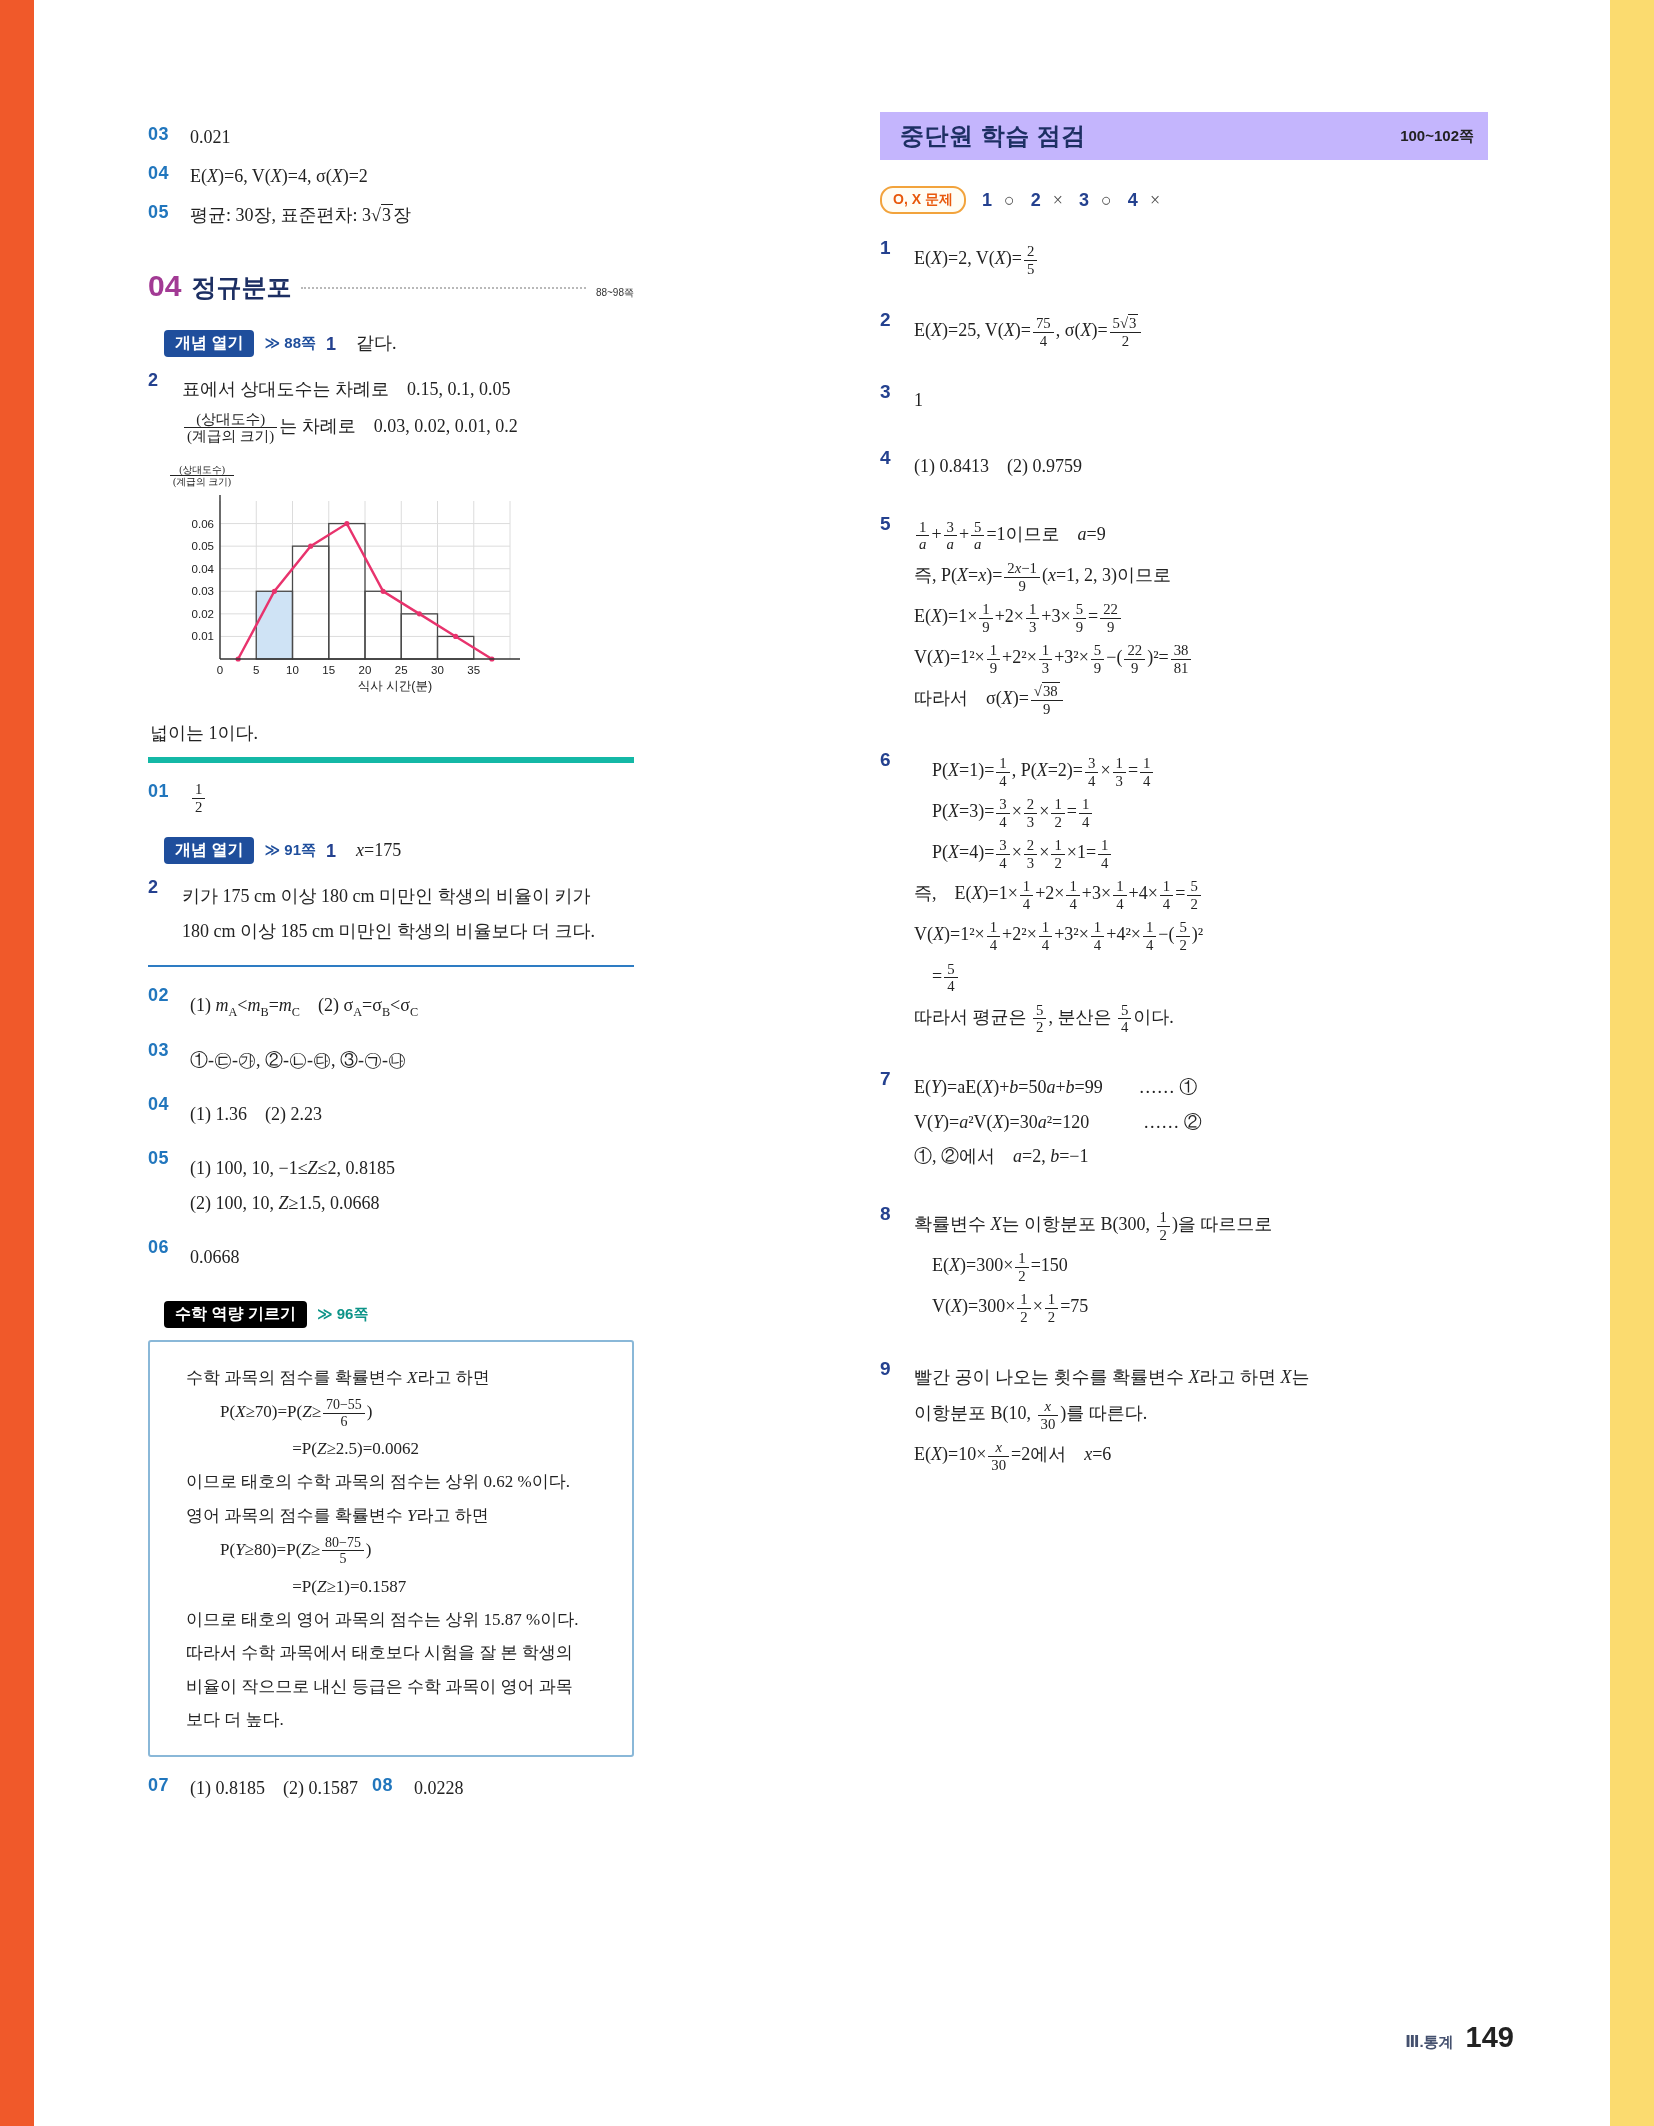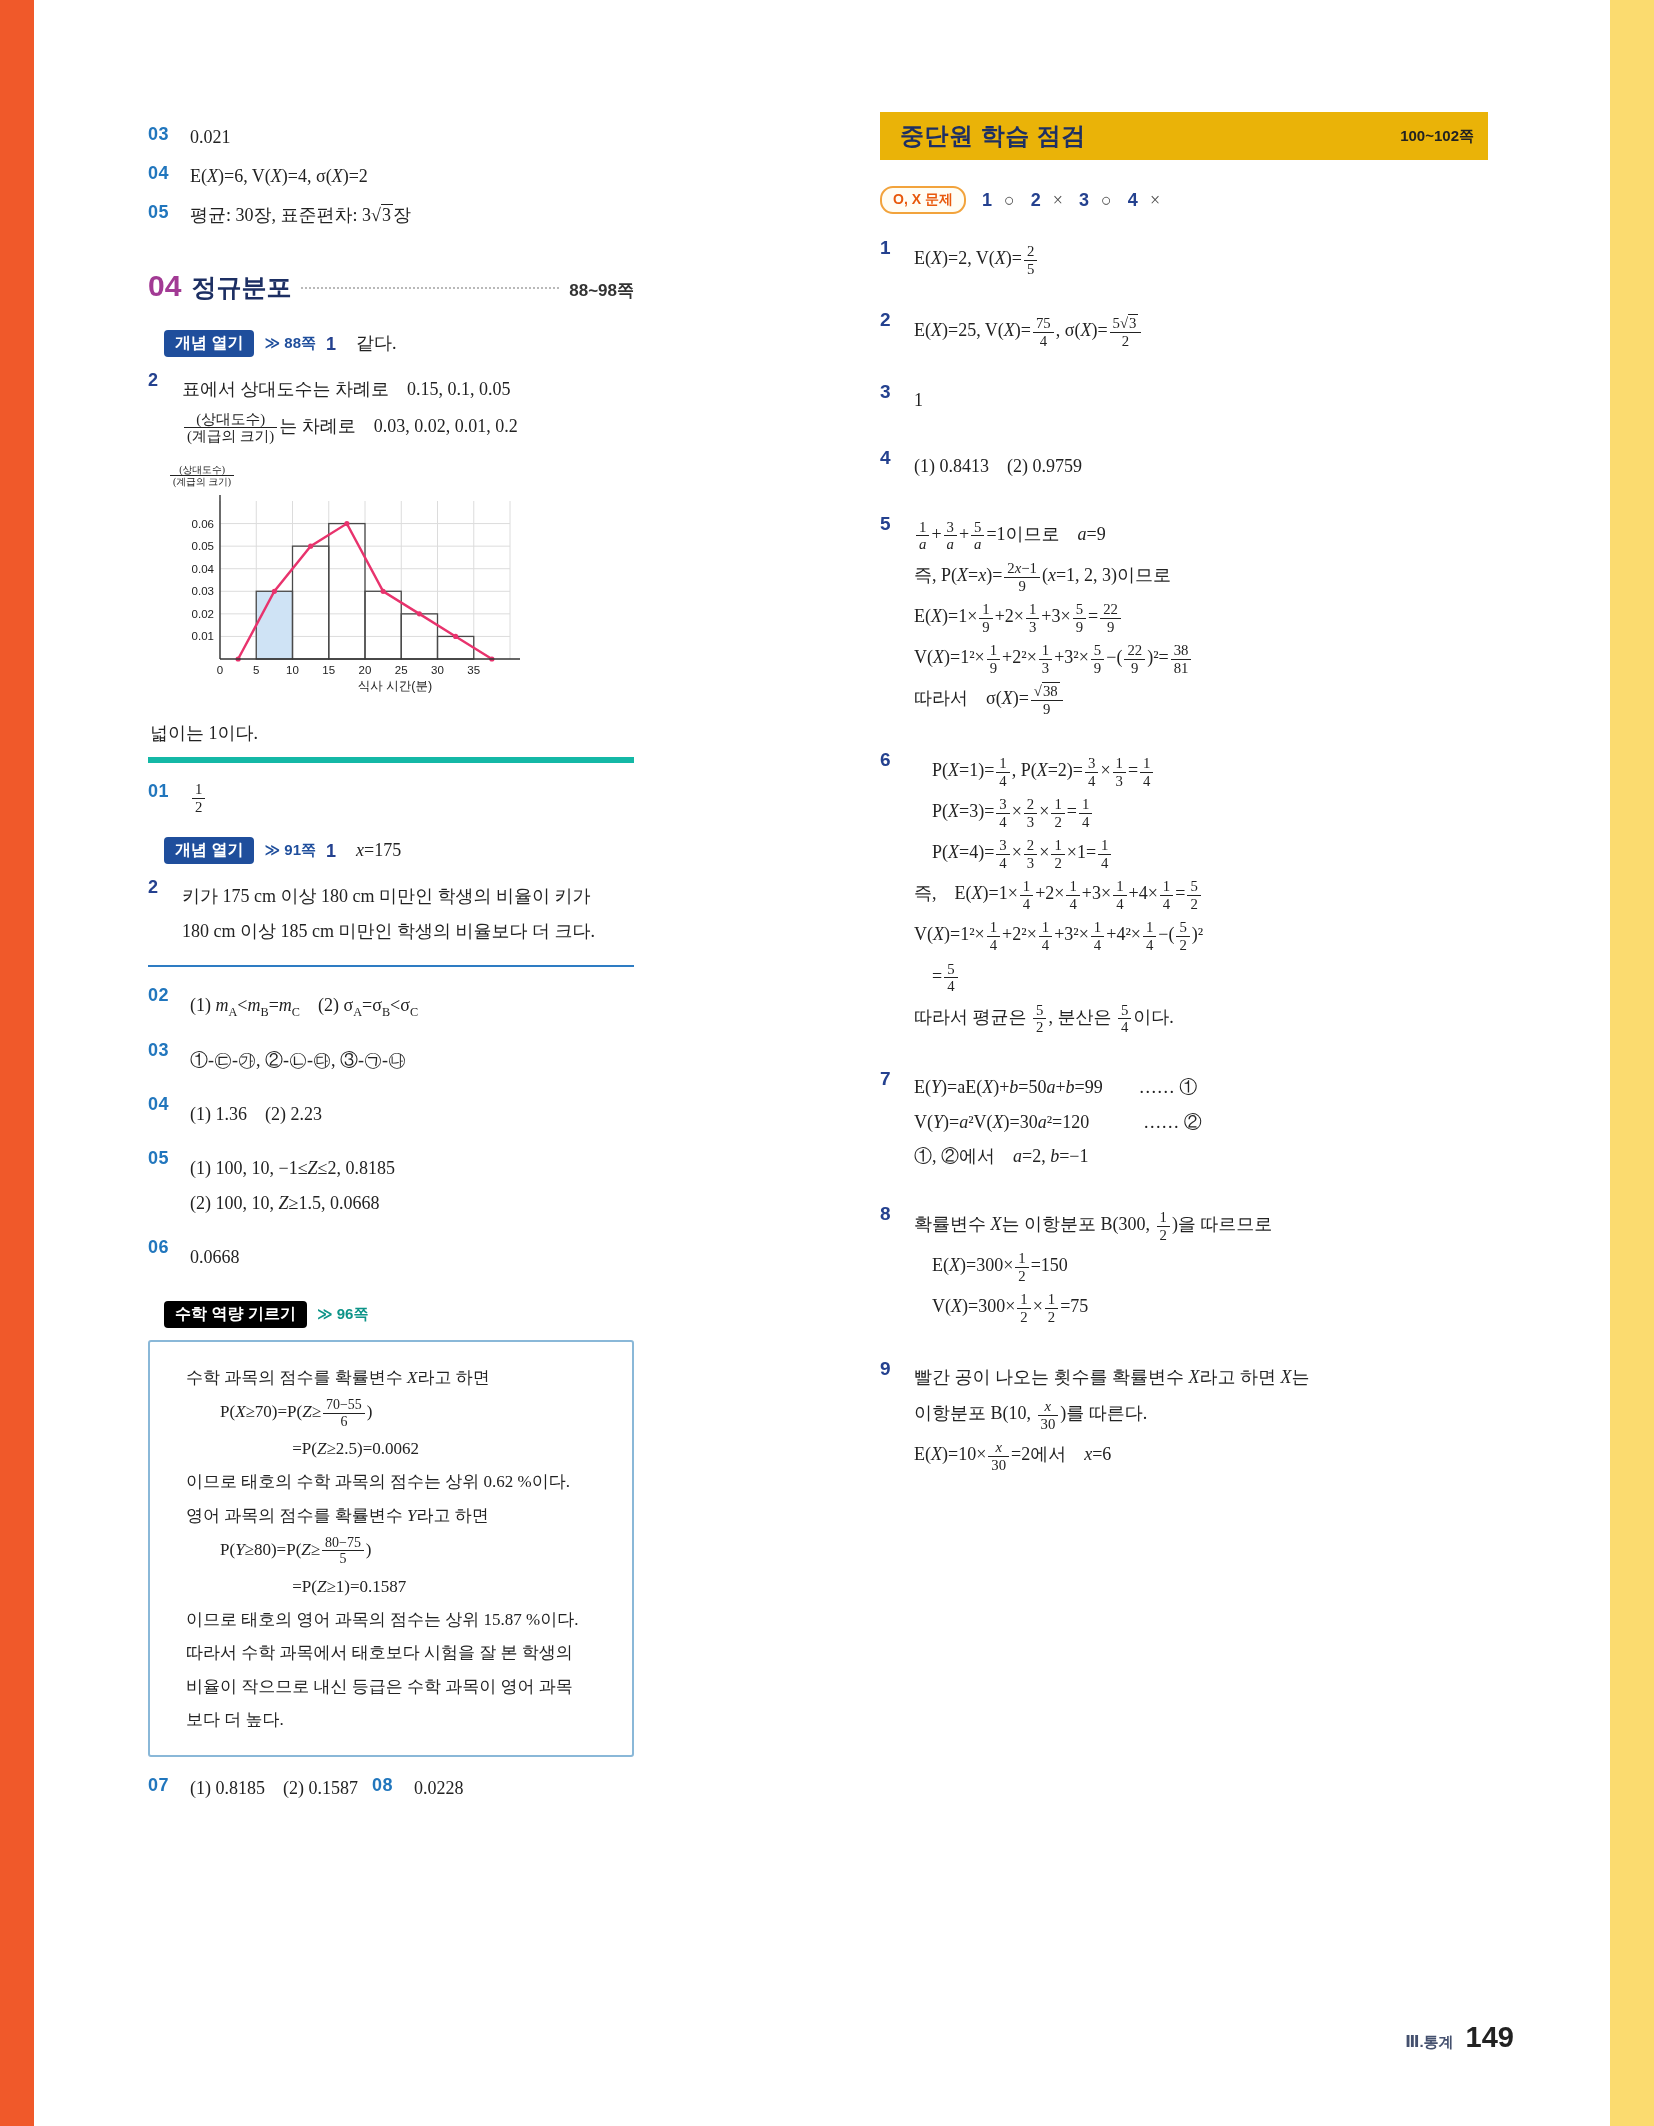--- a/index.html
+++ b/index.html
@@ -18,21 +18,21 @@
   
   .ans-row{display:flex;gap:14px;align-items:flex-start;margin:12px 0;font-size:18px}
   .num-blue{color:#2176bd;font-weight:bold;min-width:28px;letter-spacing:.5px}
   .ans-body{font-family:"Liberation Serif","DejaVu Serif",serif;line-height:1.5}
 
   
   .sec-header{display:flex;align-items:baseline;gap:10px;margin:40px 0 26px}
   .sec-num{color:#a23a94;font-size:30px;font-weight:bold}
   .sec-title{color:#1d2f63;font-size:25px;font-weight:bold}
   .sec-leader{flex:1;border-bottom:2px dotted #b9b9b9;transform:translateY(-7px)}
-  .sec-pages{font-size:17px;color:#333;font-weight:bold}
+  .sec-pages{font-size:10px;color:#333;font-weight:normal}
 
   
   .badge-row{display:flex;align-items:center;gap:10px;margin:22px 16px 12px;font-size:18px}
   .badge{padding:3px 11px;border-radius:4px;color:#fff;font-weight:bold;font-size:16px;white-space:nowrap}
   .badge-blue{background:#1f4e9c}
   .badge-teal{background:#000000}
   .badge-ref{font-weight:bold;font-size:15px;white-space:nowrap}
   .badge-ref.blue{color:#1f4e9c}
   .badge-ref.teal{color:#0d9488}
 
@@ -55,21 +55,21 @@
   
   .note-rule{border-bottom:6px solid #14b8a6;padding:4px 2px 12px;margin:10px 0 18px;font-size:18px;font-family:"Liberation Serif","DejaVu Serif",serif}
   .rule-under{border-bottom:2px solid #2e7cc3;padding-bottom:12px;margin-bottom:18px}
 
   
   .solution-box{border:2px solid #8ab8d8;border-radius:3px;padding:16px 36px;margin:0 0 18px;
     font-size:17px;font-family:"Liberation Serif","DejaVu Serif",serif}
   .solution-box .mline{margin:6px 0;line-height:1.6}
 
   
-  .unit-header{display:flex;align-items:center;background:#eab308;height:48px;padding:0 14px 0 20px}
+  .unit-header{display:flex;align-items:center;background:#c4b5fd;height:48px;padding:0 14px 0 20px}
   .unit-title{color:#1d2f63;font-weight:bold;font-size:24px;flex:1;letter-spacing:.5px}
   .unit-pages{font-size:15px;color:#222;font-weight:bold}
 
   
   .ox-row{display:flex;align-items:center;gap:16px;margin:26px 0 22px}
   .ox-badge{border:2px solid #f2a33c;color:#e8590c;font-weight:bold;font-size:14px;border-radius:13px;padding:3px 11px;background:#fffdf4;white-space:nowrap}
   .ox-pair{display:flex;gap:12px;font-size:18px;align-items:baseline}
   .ox-no{color:#24418f;font-weight:bold}
   .ox-mark{color:#4a4a4a;font-family:"Liberation Serif","DejaVu Serif",serif}
 

